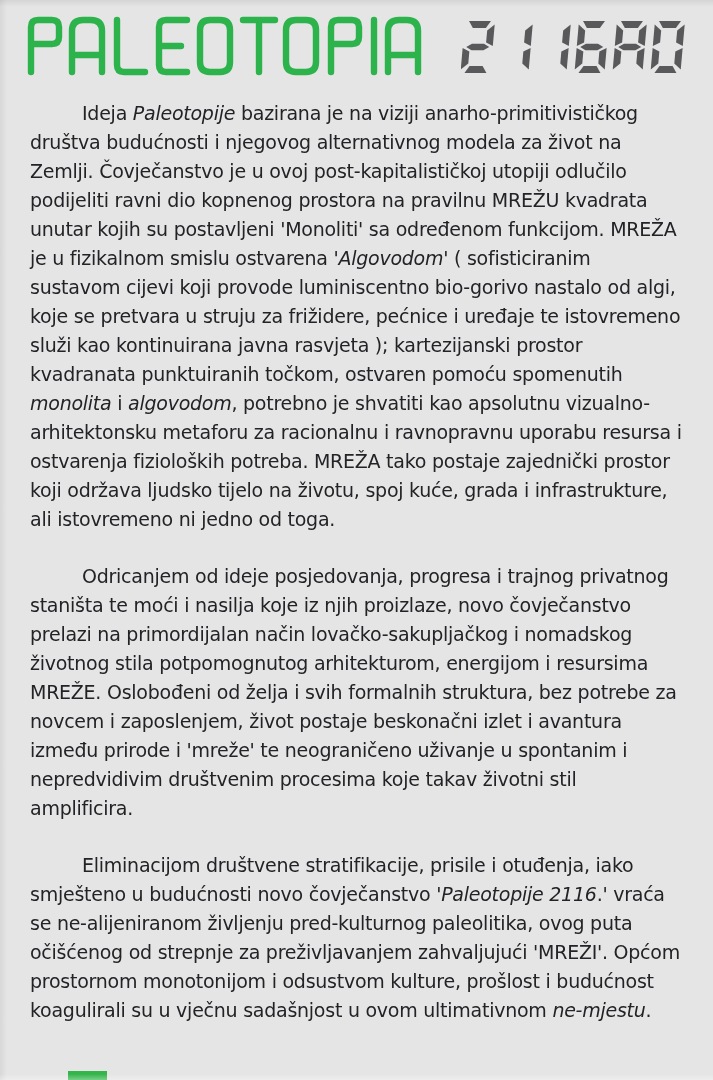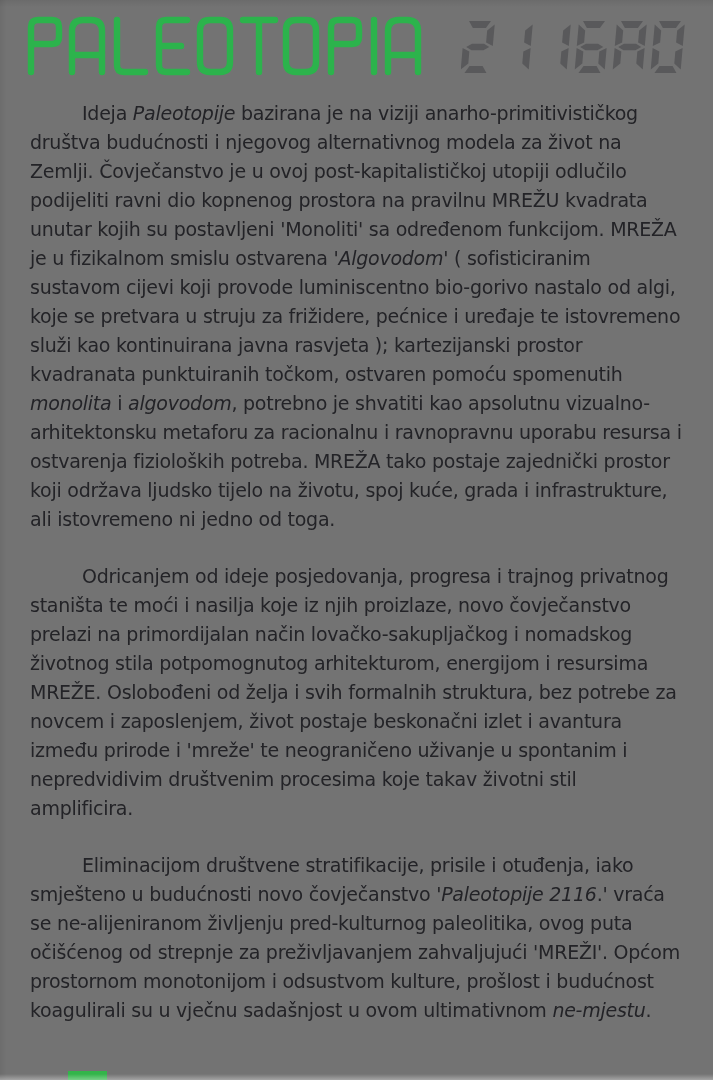--- a/index.html
+++ b/index.html
@@ -1,20 +1,20 @@
 <!DOCTYPE html>
 <html><head>
 <meta charset="utf-8">
 <style>
   html,body { margin:0; padding:0; background:#9a999c; }
   .page {
     position:relative;
     width:713px; height:1080px;
     margin:0 auto;
-    background:#737373;
+    background:#e5e5e5;
     overflow:hidden;
     font-family:"DejaVu Sans", sans-serif;
   }
   .edge-top   { position:absolute; top:0; left:0; right:0; height:7px;
                 background:linear-gradient(rgba(0,0,0,0.07), rgba(0,0,0,0)); }
   .edge-left  { position:absolute; top:0; left:0; bottom:0; width:7px;
                 background:linear-gradient(to right, rgba(0,0,0,0.06), rgba(0,0,0,0)); }
   .edge-bottom{ position:absolute; bottom:0; left:0; right:0; height:6px;
                 background:linear-gradient(rgba(255,255,255,0), rgba(255,255,255,0.35)); }
   header.masthead {

